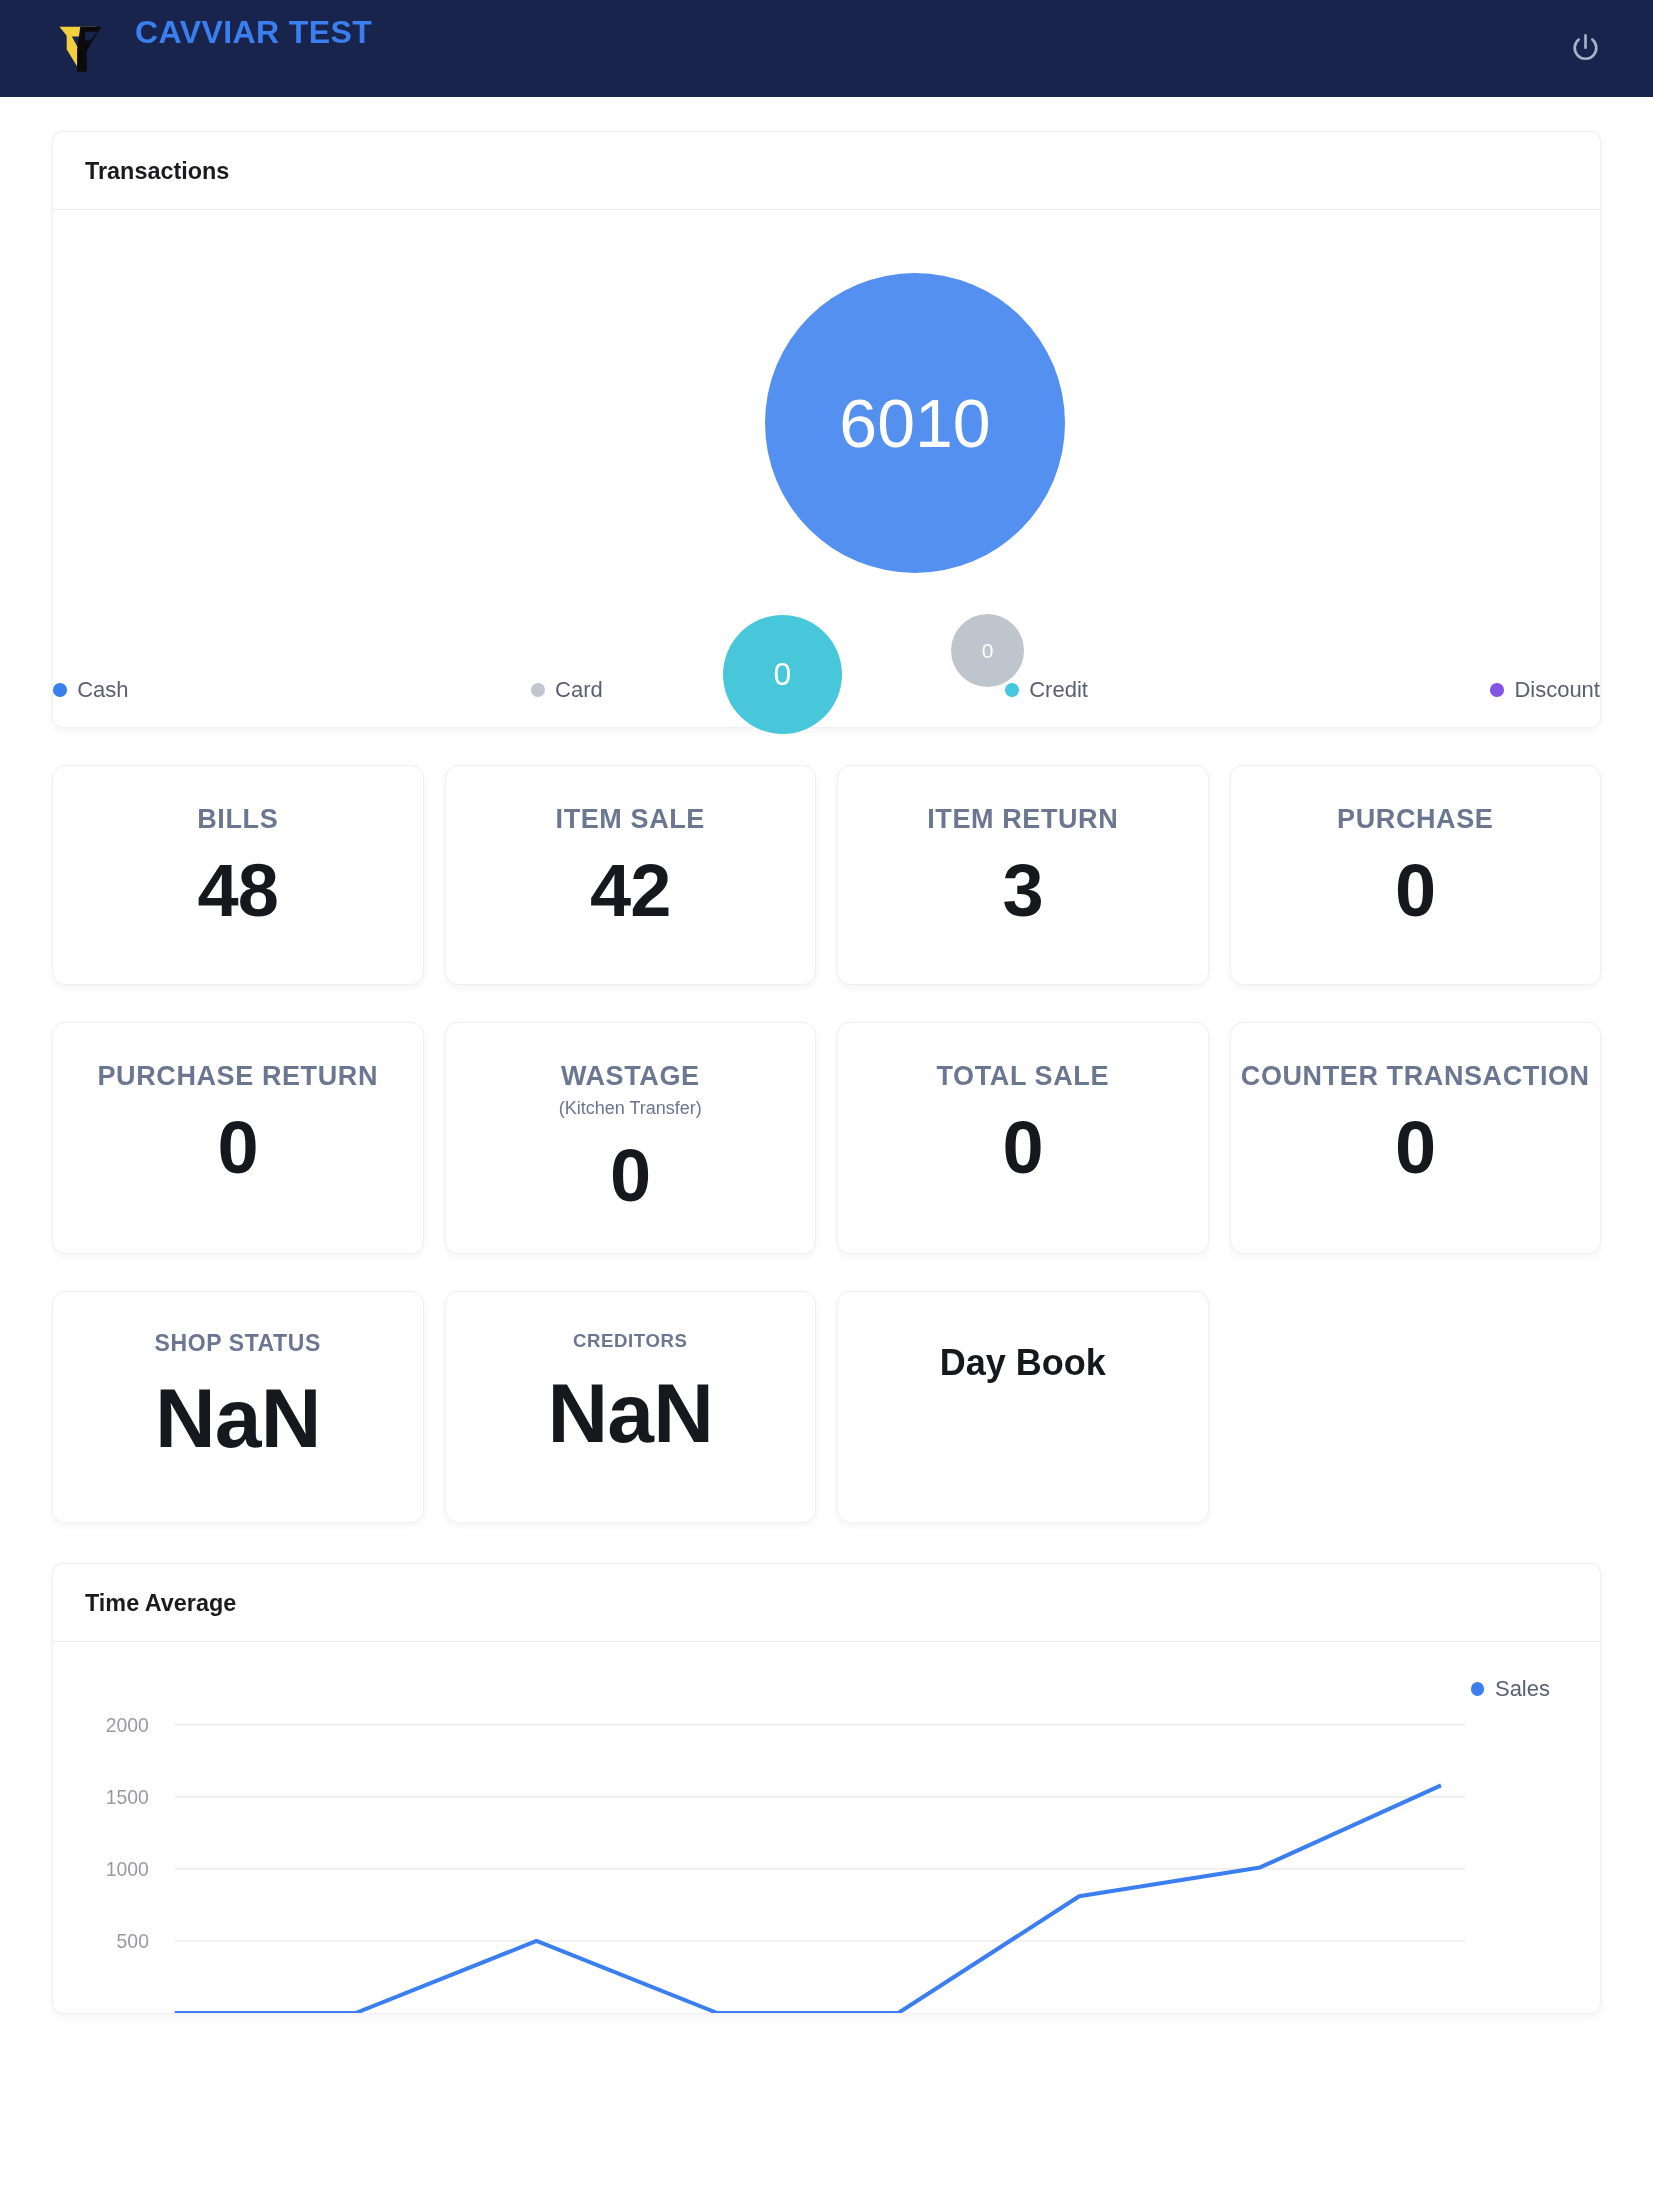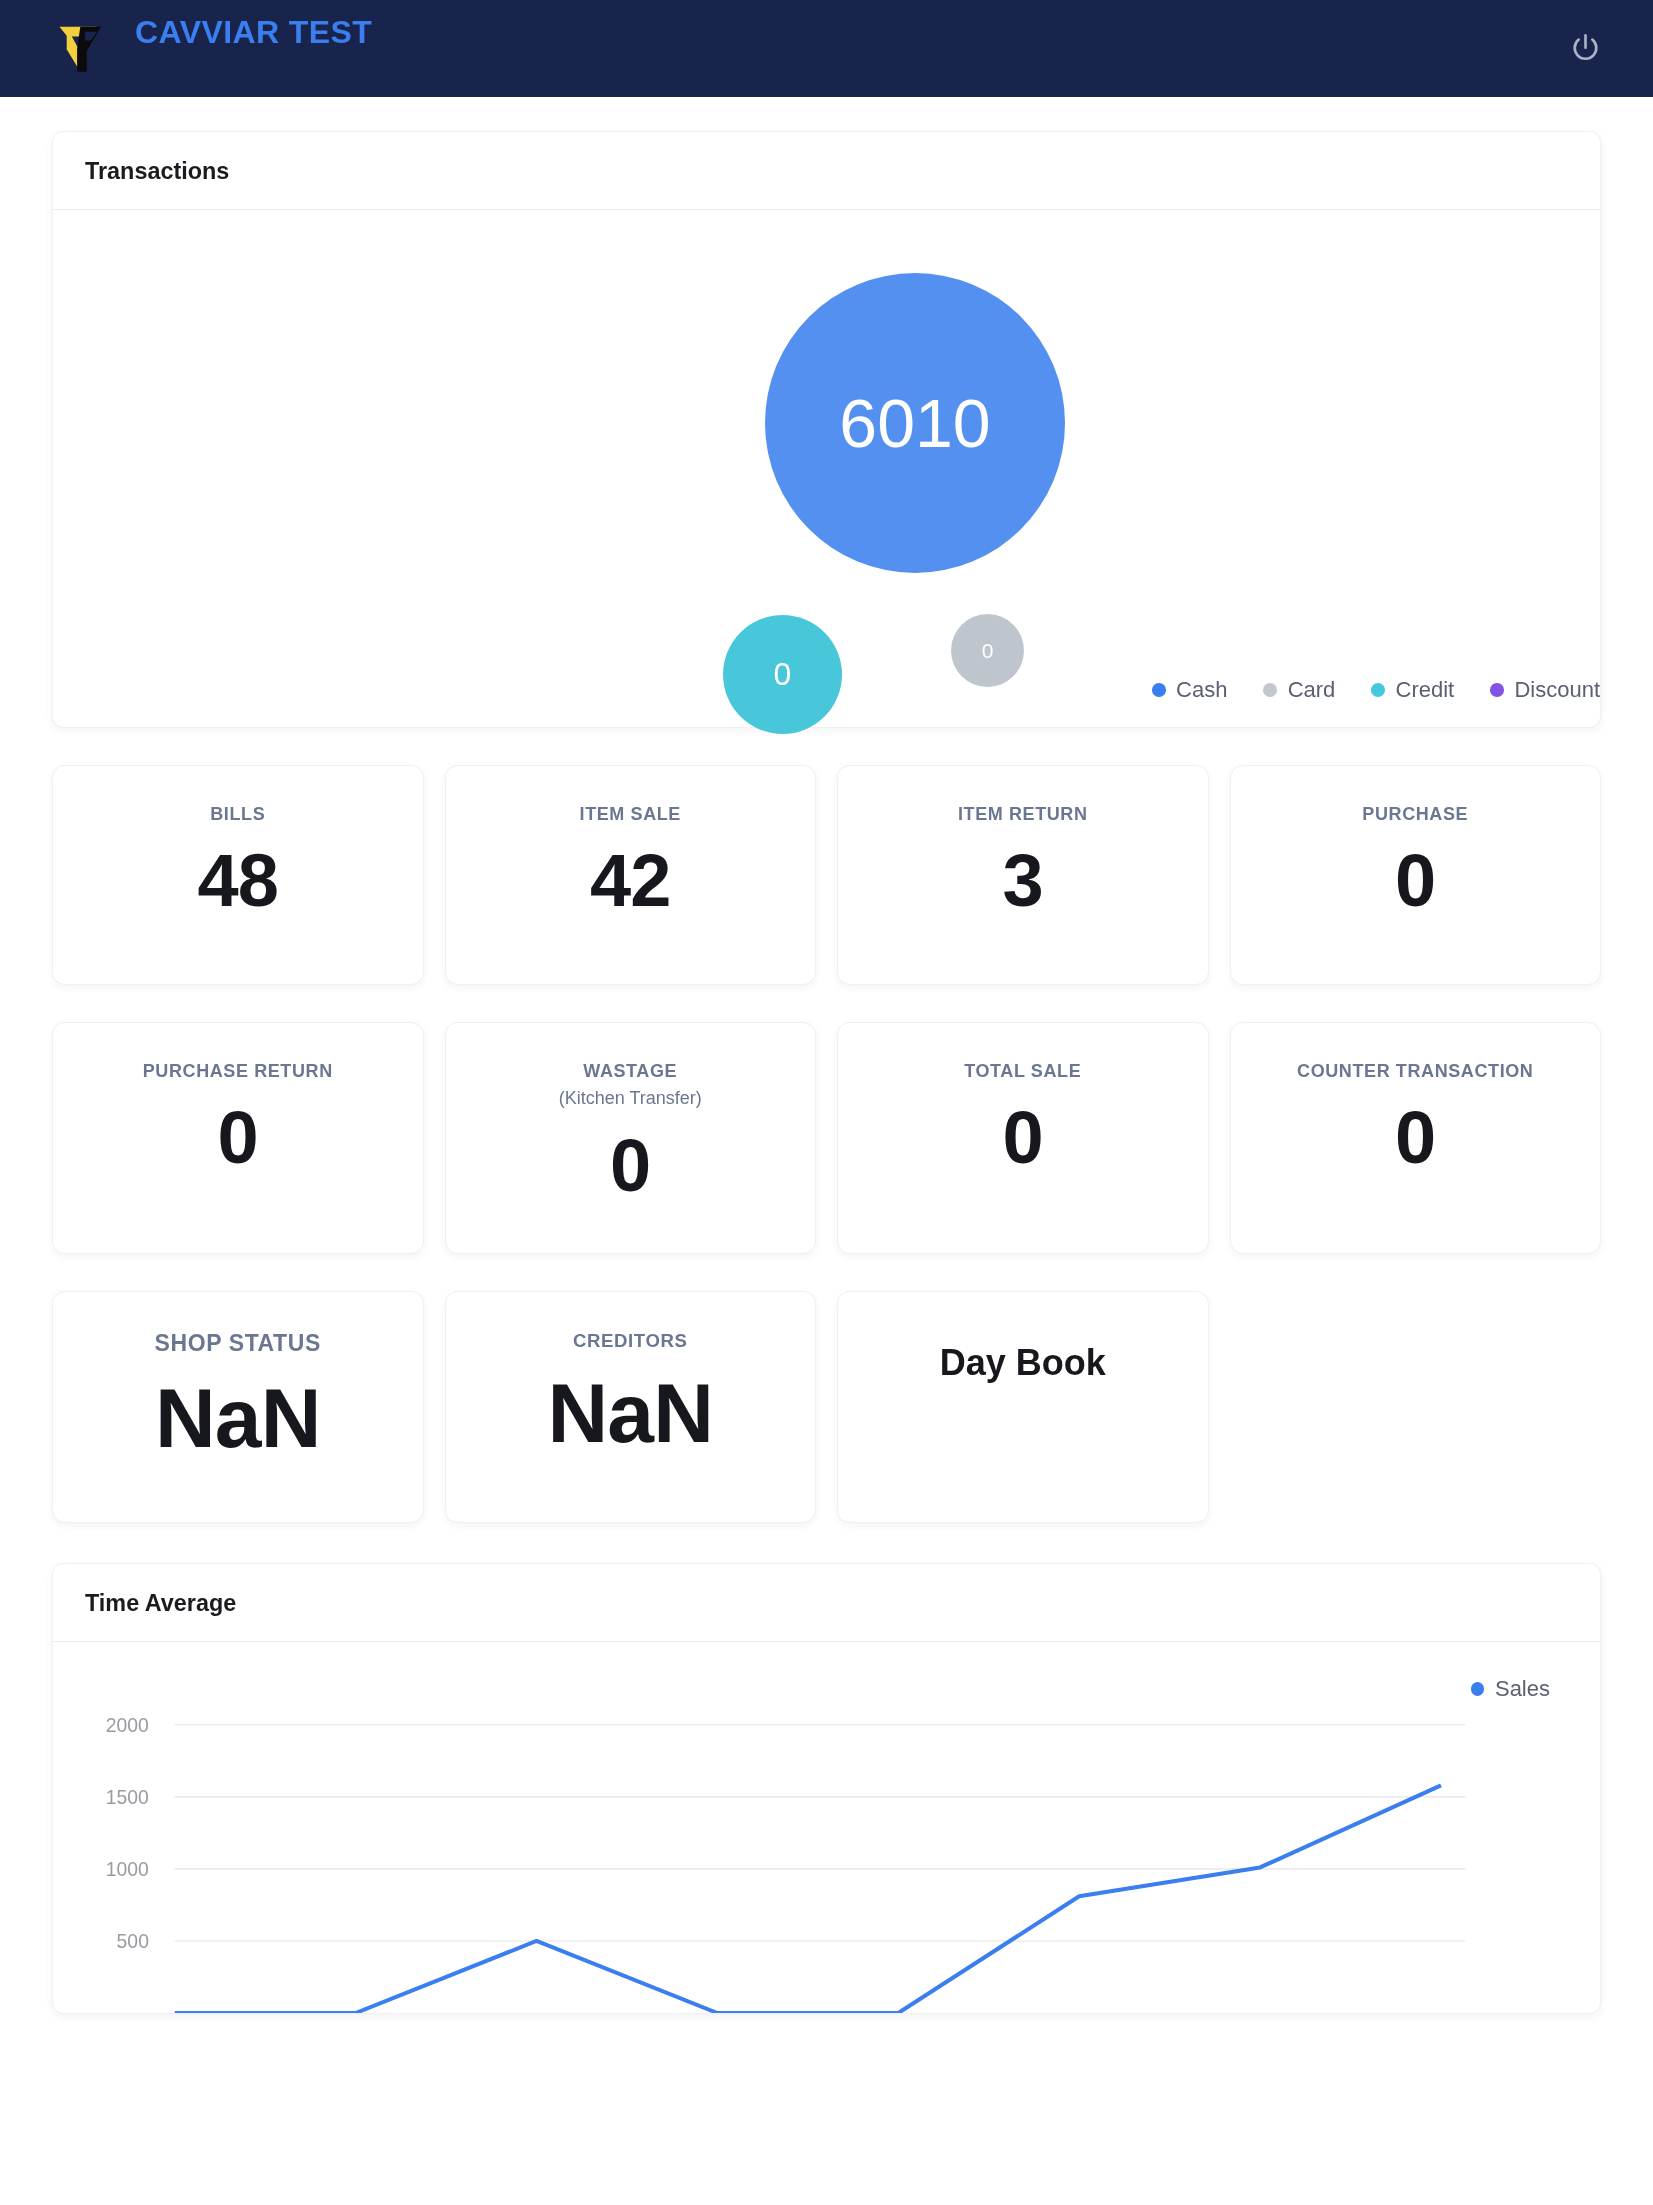--- a/index.html
+++ b/index.html
@@ -80,21 +80,21 @@
     align-items: center;
     justify-content: center;
     color: #ffffff;
     font-weight: 300;
   }
   .legend {
     position: absolute;
     left: 0; right: 0;
     bottom: 24px;
     display: flex;
-    justify-content: flex-end;
+    justify-content: space-between;
     align-items: center;
     gap: 36px;
   }
   .legend-item {
     display: flex;
     align-items: center;
     gap: 10.5px;
   }
   .legend-dot {
     width: 13.7px; height: 13.7px;
@@ -120,21 +120,21 @@
     border: 0.8px solid #f0f0f2;
     border-radius: 13px;
     box-shadow: 0 2.4px 7.3px rgba(32, 40, 70, 0.05);
     height: 220px;
     display: flex;
     flex-direction: column;
     align-items: center;
     padding-top: 39px;
   }
   .stat-label {
-    font-size: 18px;
+    font-size: 27px;
     font-weight: 700;
     color: #6b7690;
     letter-spacing: 0.6px;
     text-align: center;
     line-height: 1.1;
   }
   .stat-sub {
     font-size: 18px;
     font-weight: 400;
     color: #6b7690;

